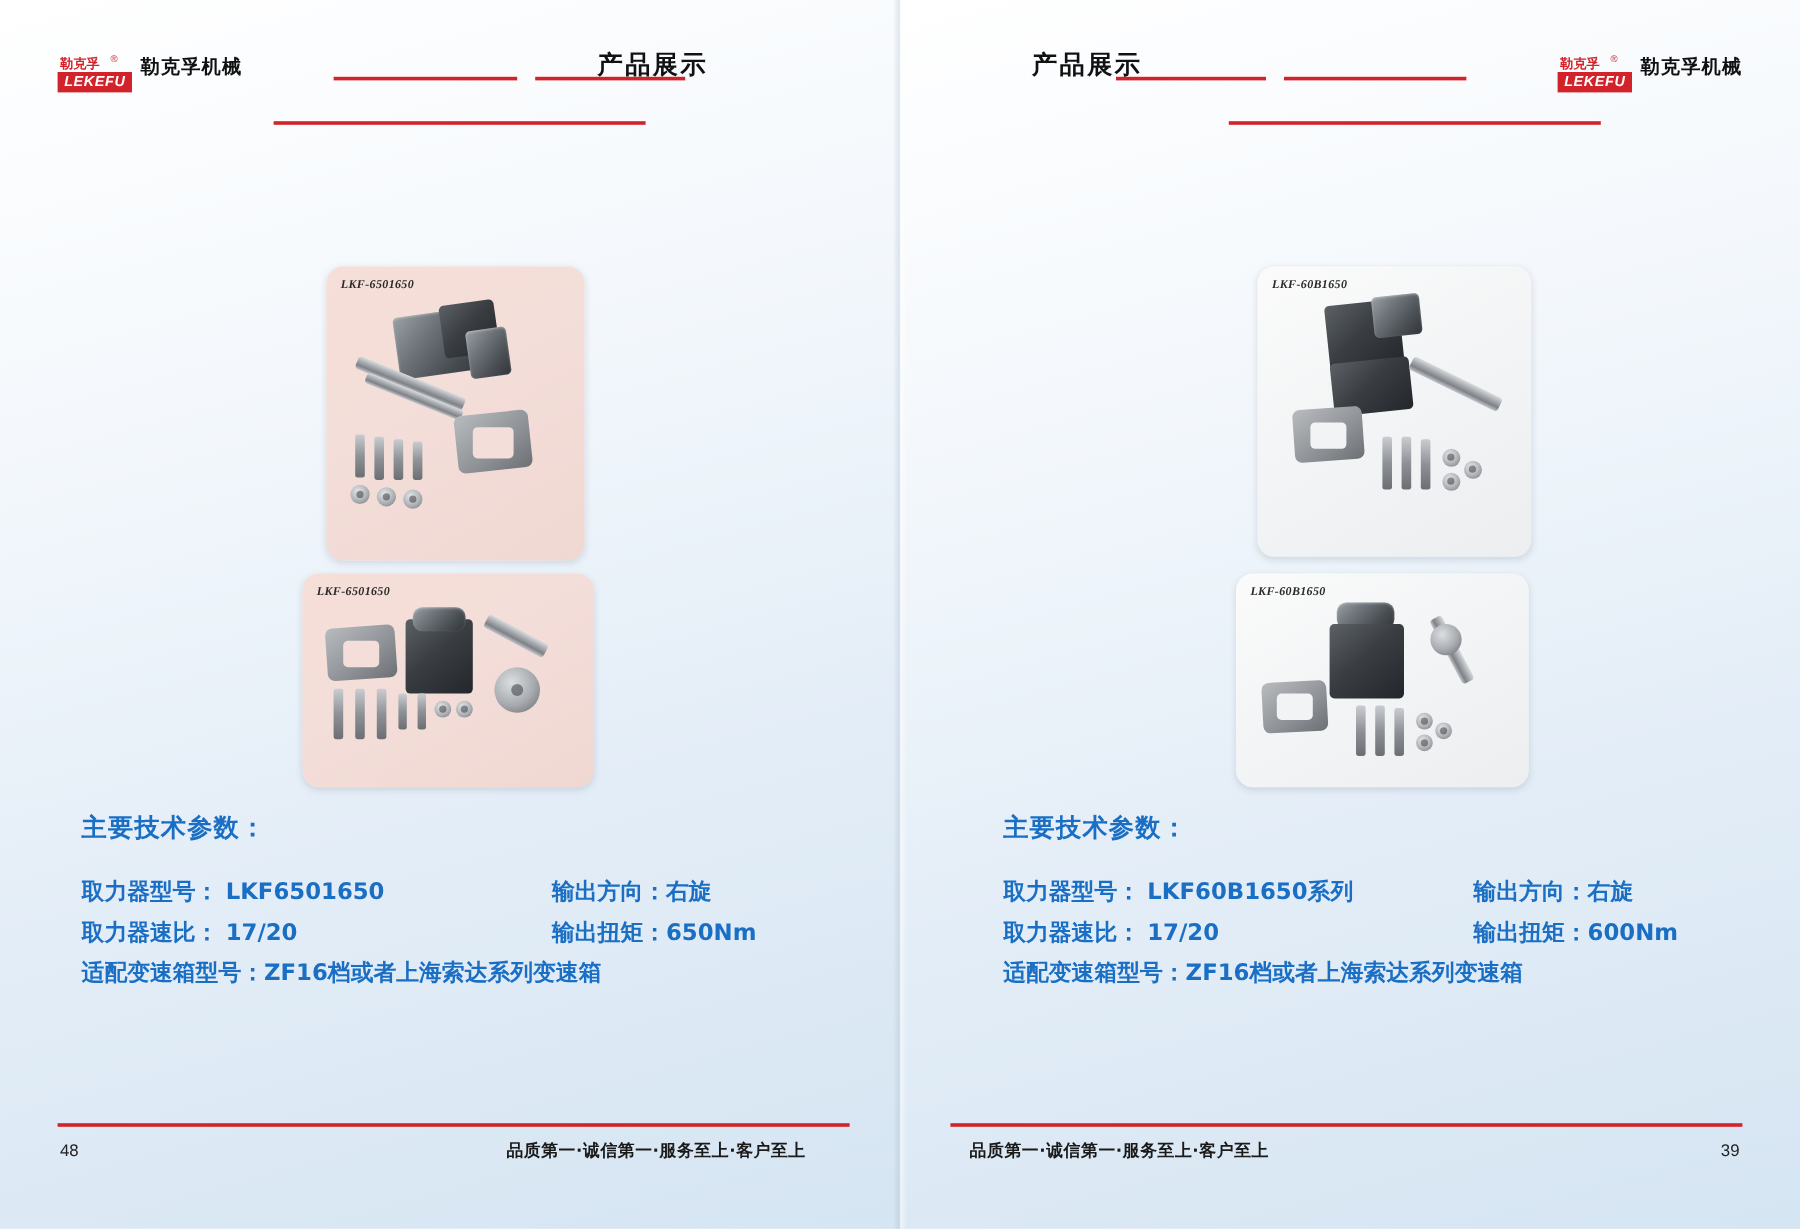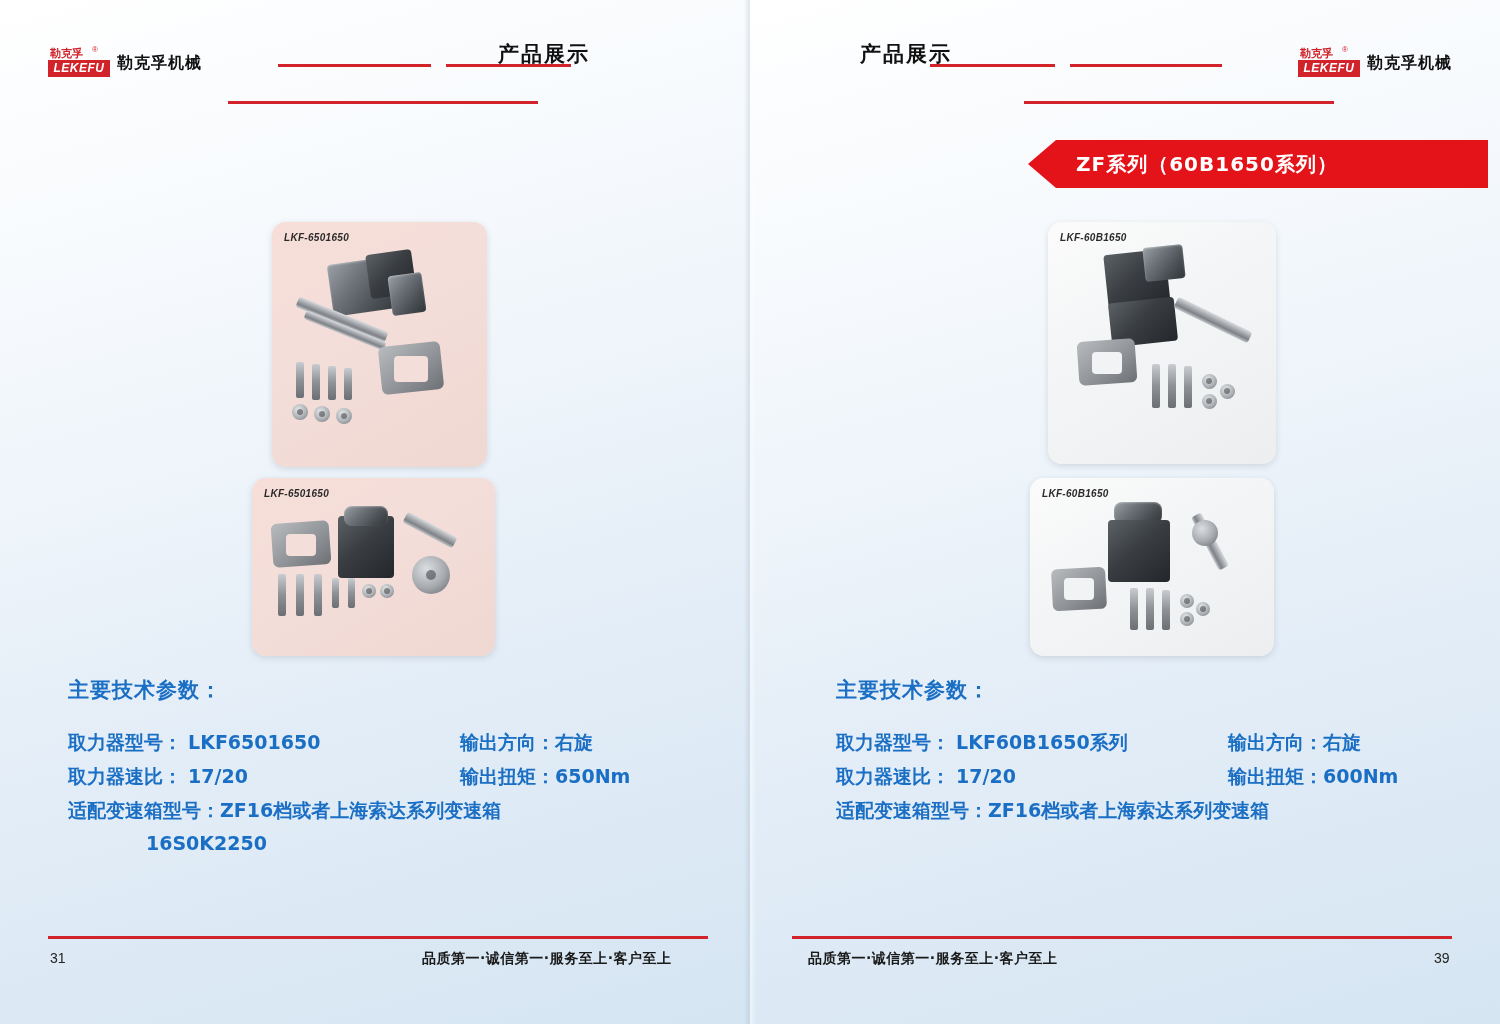--- a/index.html
+++ b/index.html
@@ -44,21 +44,21 @@
     top: 46px;
     height: 40px;
   }
   .page-left .header { left: 48px; right: 40px; width: 660px; }
   .page-right .header { left: 42px; right: 48px; width: 660px; }
 
   .logo {
     position: absolute;
     top: 0;
     display: flex;
-    align-items: center;
+    align-items: flex-start;
     gap: 7px;
     white-space: nowrap;
   }
   .page-left .logo { left: 0; }
   .page-right .logo { right: 0; }
 
   .logo-mark {
     display: inline-block;
     position: relative;
     width: 62px;
@@ -174,21 +174,21 @@
   }
   .photo .code {
     position: absolute;
     top: 10px;
     left: 12px;
     font-size: 10px;
     font-style: italic;
     font-weight: bold;
     color: #2a2a2a;
     letter-spacing: 0.3px;
-    font-family: Liberation Sans, sans-serif;
+    font-family: Liberation Serif, serif;
   }
   .photo-bg-warm { background: linear-gradient(150deg, #f7ded8 0%, #f4ded9 40%, #f0d8d2 100%); }
   .photo-bg-cool { background: linear-gradient(150deg, #fbfbfb 0%, #f2f4f5 50%, #eceef0 100%); }
 
   
   .photo-l1 { left: 272px; top: 222px; width: 215px; height: 245px; }
   .photo-l2 { left: 252px; top: 478px; width: 243px; height: 178px; }
   .photo-r1 { left: 1048px; top: 222px; width: 228px; height: 242px; }
   .photo-r2 { left: 1030px; top: 478px; width: 244px; height: 178px; }
 
@@ -403,48 +403,44 @@
         <span class="spec-label">取力器速比：</span>
         <span class="spec-value">17/20</span>
         <span class="spec-col2">
           <span class="spec-label">输出扭矩：</span><span class="spec-value">650Nm</span>
         </span>
       </div>
 
       <div class="spec-wide">
         <span class="spec-label">适配变速箱型号：</span><span class="spec-value">ZF16档或者上海索达系列变速箱</span>
       </div>
-      <div class="spec-cont indent-3">16S0K2250</div>
     </div>
 
     <div class="footer-rule"></div>
     <div class="footer-slogan">品质第一·诚信第一·服务至上·客户至上</div>
-    <div class="page-num">31</div>
+    <div class="page-num">48</div>
   </div>
 
   <div class="page page-right">
 
     <div class="header">
       <div class="logo">
         <span class="logo-mark">
           <span class="cn">勒克孚</span>
           <span class="reg">®</span>
           <span class="en">LEKEFU</span>
         </span>
         <span class="logo-text">勒克孚机械</span>
       </div>
       <div class="rule-top"></div>
       <div class="rule-top seg2"></div>
       <div class="rule-bottom"></div>
     </div>
     <div class="section-caption">产品展示</div>
 
-    <div class="banner banner-right">
-      <span>ZF系列（60B1650系列）</span>
-    </div>
   </div>
 
   <div class="photo photo-r1 photo-bg-cool">
     <span class="code">LKF-60B1650</span>
     <div class="part">
       <div class="body-dark" style="left:58px; top:30px; width:62px; height:56px; transform:rotate(-6deg);"></div>
       <div class="body-block" style="left:96px; top:24px; width:40px; height:34px; transform:rotate(-6deg);"></div>
       <div class="body-dark" style="left:62px; top:78px; width:66px; height:44px; transform:rotate(-6deg);"></div>
       <div class="shaft" style="left:124px; top:92px; width:82px; height:12px; transform:rotate(26deg);"></div>
       <div class="gasket" style="left:30px; top:118px; width:58px; height:44px; transform:rotate(-4deg);"></div>

